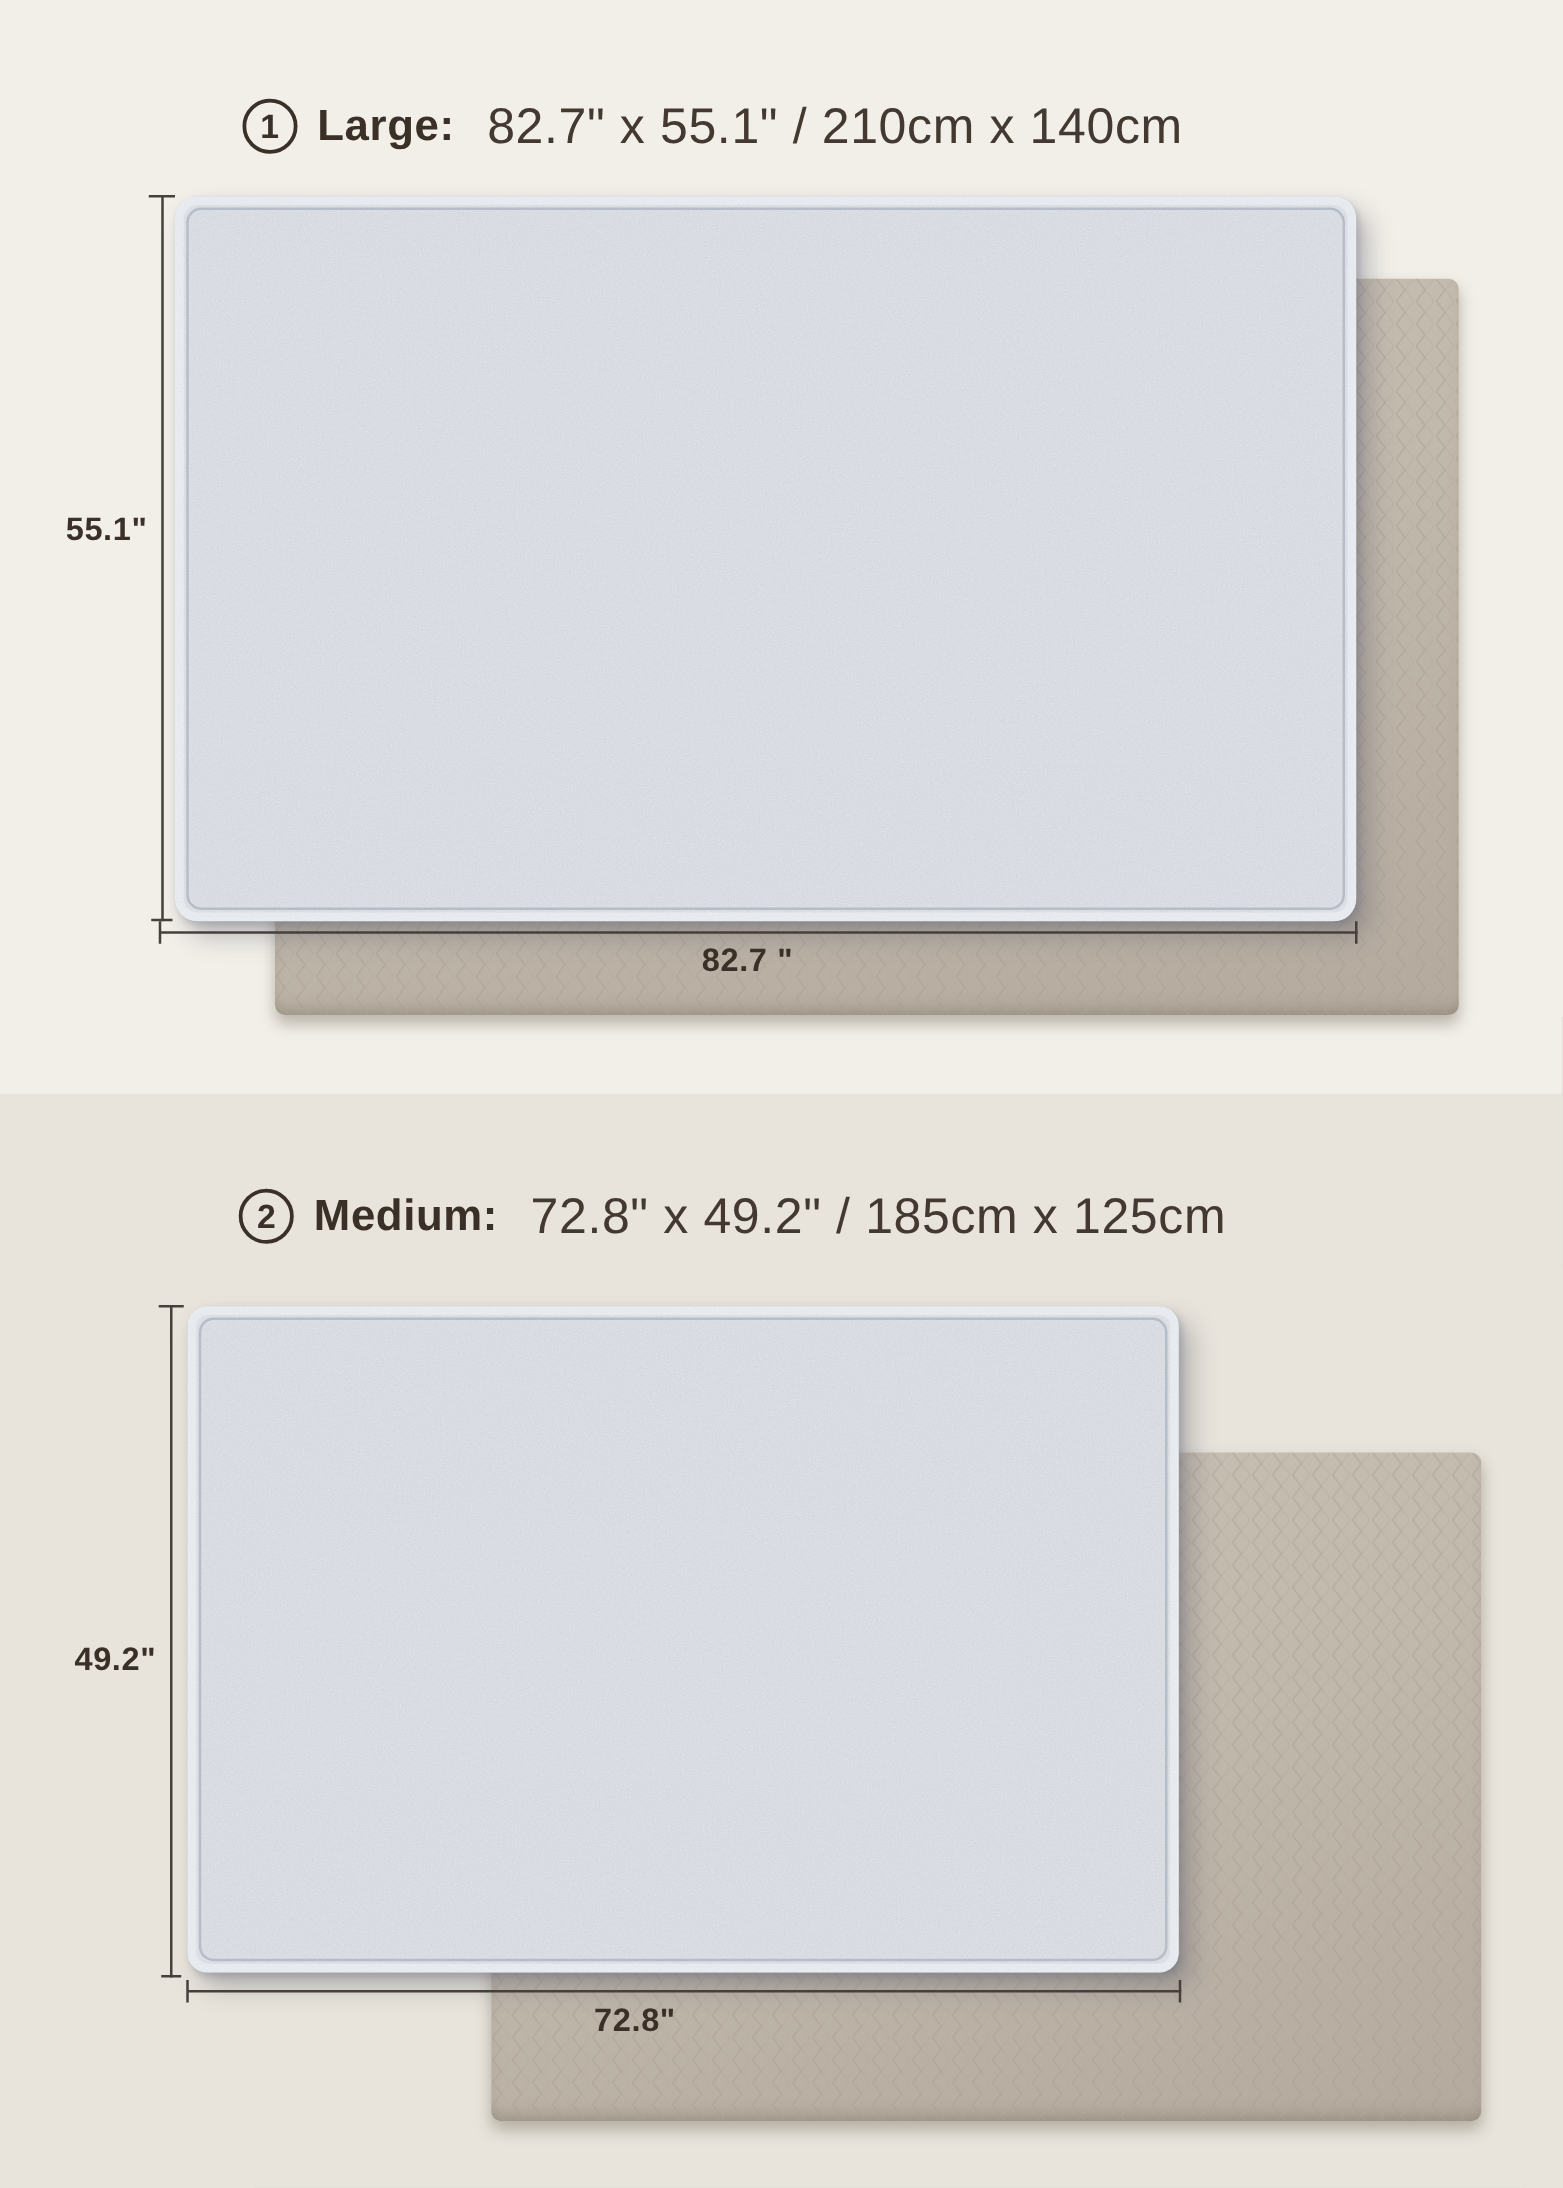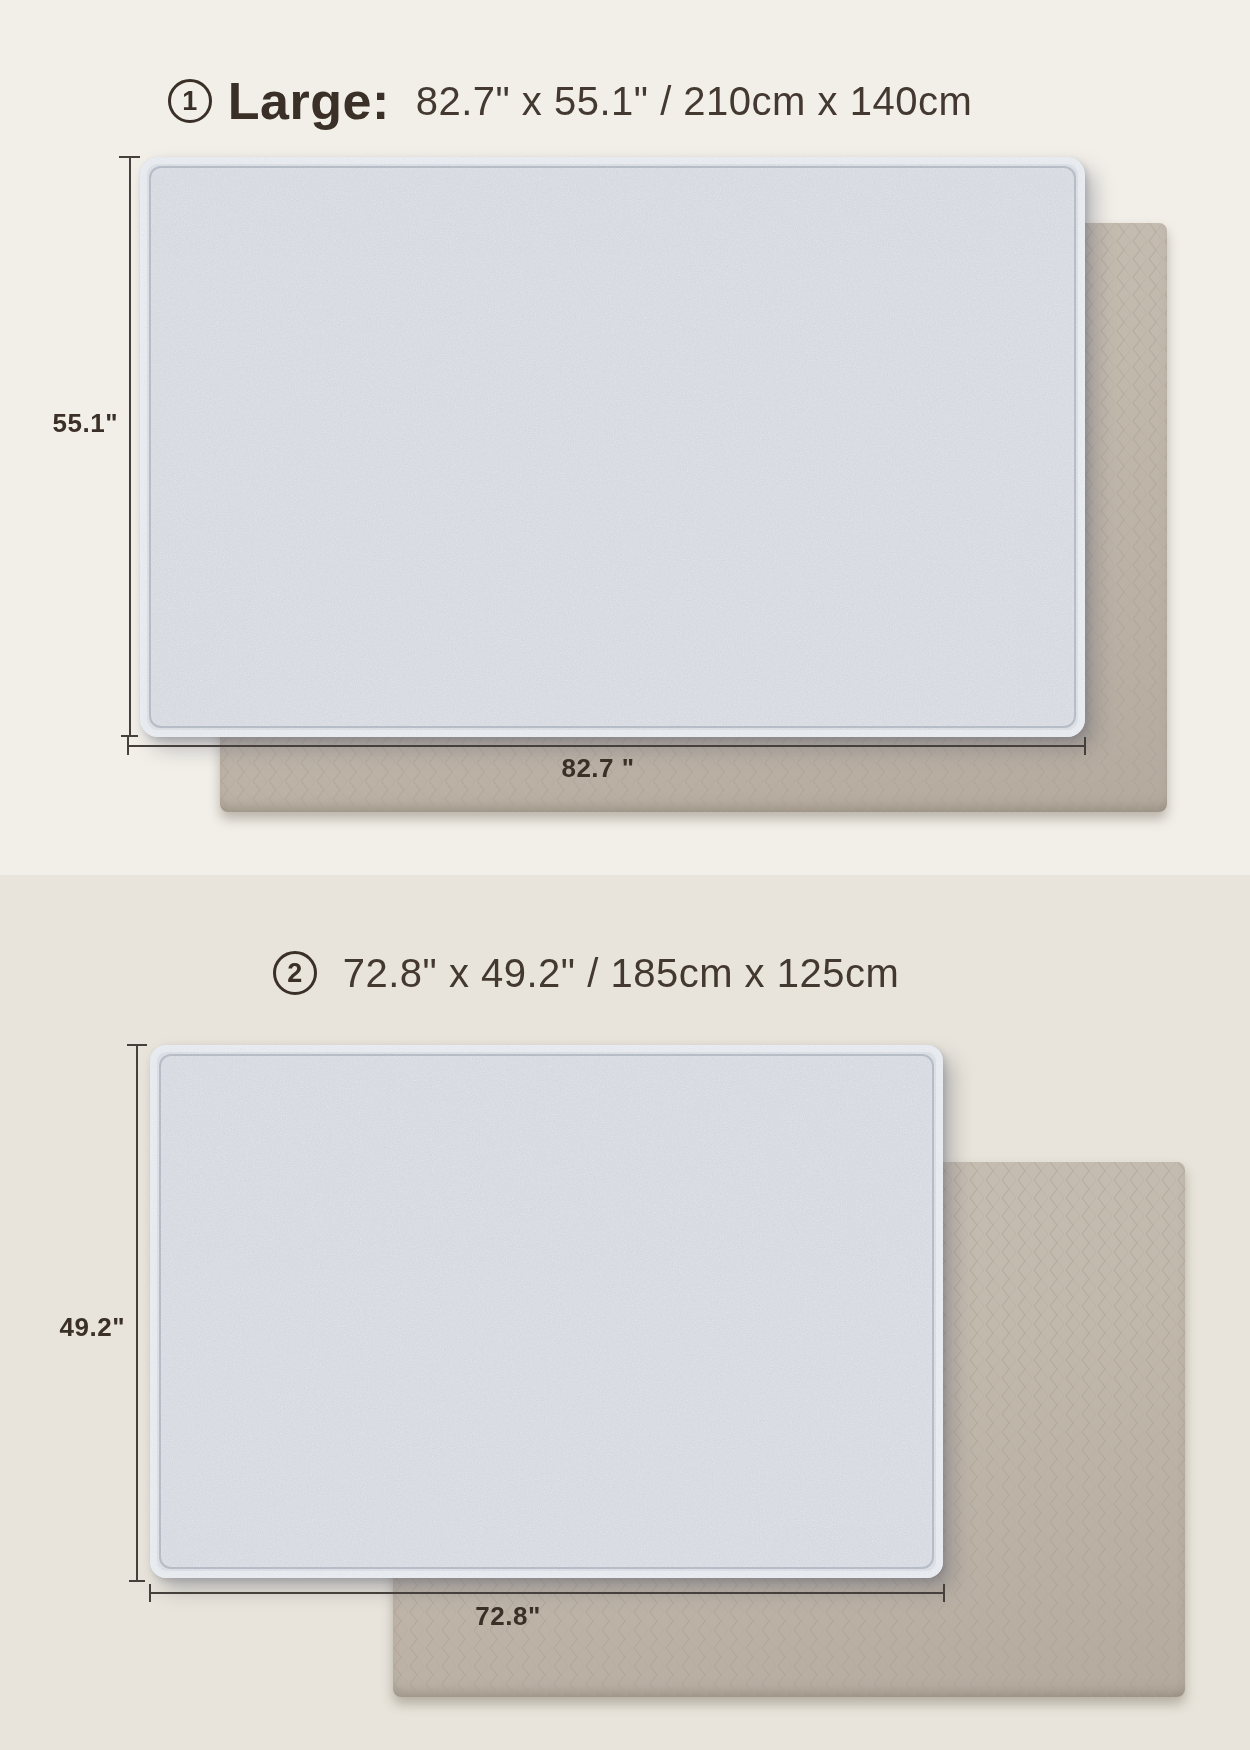--- a/index.html
+++ b/index.html
@@ -17,21 +17,21 @@
     position:absolute;display:flex;align-items:center;justify-content:center;
     gap:16px;height:62px;left:0;z-index:4;white-space:nowrap;
   }
   .title-row.t1{top:70px;width:1140px;}
   .title-row.t2{top:942px;width:1172px;}
   .circle-num{
     width:44px;height:44px;border:3.5px solid #3a3027;border-radius:50%;
     display:flex;align-items:center;justify-content:center;flex:0 0 auto;
     font-weight:bold;font-size:27px;line-height:1;box-sizing:border-box;
   }
-  .size-name{font-weight:bold;font-size:52px;letter-spacing:.5px;}
+  .size-name{font-weight:bold;font-size:35px;letter-spacing:.5px;}
   .size-dims{font-weight:400;font-size:40px;letter-spacing:.5px;margin-left:10px;color:#433931;}
 
   
   .mat{position:absolute;overflow:hidden;}
   .tex{position:absolute;left:0;top:0;width:100%;height:100%;pointer-events:none;}
   .mat-back{
     background:linear-gradient(165deg,#c9c0b5 0%,#c2b9ad 45%,#b4aa9e 100%);
     border-radius:8px;z-index:1;
     box-shadow:0 7px 12px rgba(118,108,94,.45), inset 0 -10px 14px -8px rgba(104,95,82,.5);
   }
@@ -120,20 +120,21 @@
   <div class="dim hline-1"></div>
   <div class="dim htickl-1"></div>
   <div class="dim htickr-1"></div>
   <div class="dim-label vlabel-1">55.1"</div>
   <div class="dim-label hlabel-1">82.7 "</div>
 
   <div class="title-row t2">
     <span class="circle-num">
       <span>2</span>
     </span>
+    <span class="size-name">Medium:</span>
     <span class="size-dims">72.8" x 49.2" / 185cm x 125cm</span>
   </div>
 
   <div class="mat mat-back mat-back-2">
     <svg class="tex">
       <rect width="100%" height="100%" fill="url(#herring)"></rect>
     </svg>
   </div>
 
   <div class="mat mat-front mat-front-2">

